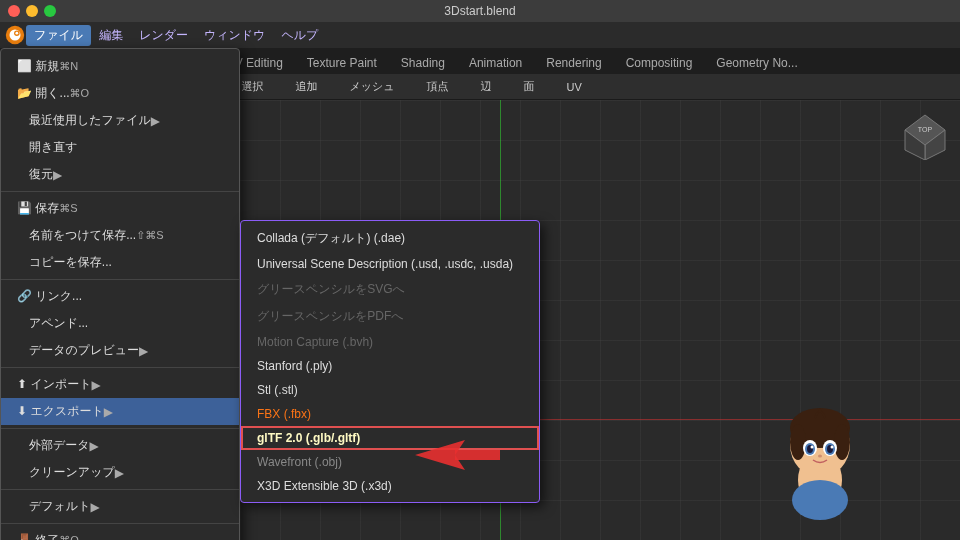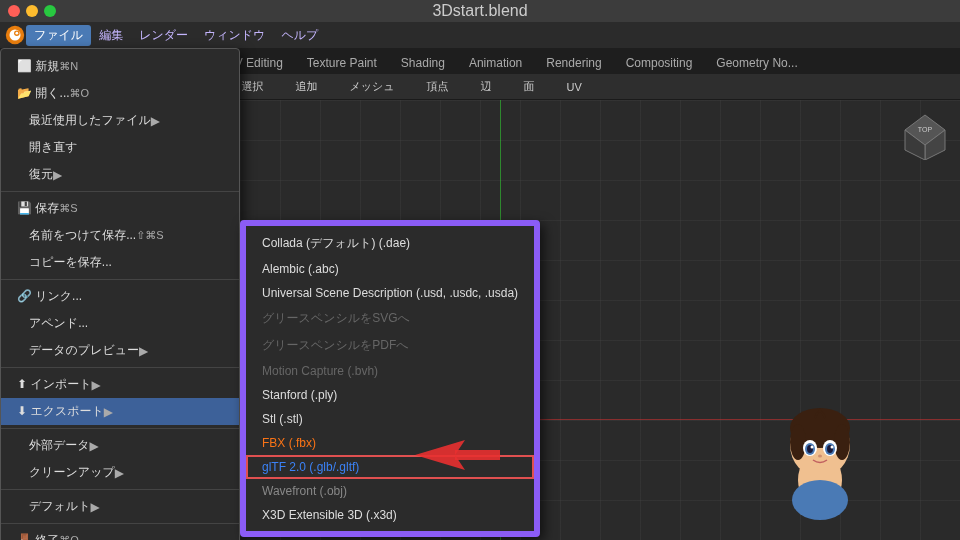--- a/index.html
+++ b/index.html
@@ -32,21 +32,21 @@
     }
     .traffic-light {
       width: 12px;
       height: 12px;
       border-radius: 50%;
     }
     .tl-close { background: #ff5f57; }
     .tl-min { background: #febc2e; }
     .tl-max { background: #28c840; }
     #titlebar .title {
-      font-size: 16px;
+      font-size: 12px;
       color: #ccc;
     }
 
     
     #menubar {
       width: 100%;
       height: 26px;
       background: #2b2b2b;
       display: flex;
       align-items: center;
@@ -243,39 +243,40 @@
       margin: 3px 0;
     }
 
     
     #export-submenu {
       position: absolute;
       top: 220px;
       left: 240px;
       width: 300px;
       background: #2b2b2b;
-      border: 6px solid #8b5cf6;
+      border: 1px solid #8b5cf6;
       border-radius: 4px;
       z-index: 101;
       padding: 4px 0;
       box-shadow: 4px 4px 12px rgba(0,0,0,0.6);
     }
     .export-item {
       padding: 5px 16px;
       font-size: 12px;
       color: #ddd;
       cursor: pointer;
       white-space: nowrap;
     }
     .export-item.disabled { color: #666; cursor: default; }
     .export-item.highlighted {
       background: transparent;
       outline: 2px solid #e05050;
       outline-offset: -2px;
-      color: #3b82f6;
+      color: #fef9c3;
+      font-weight: bold;
     }
     .export-item.dimmed { color: #888; }
 
     
     #arrow-annotation {
       position: absolute;
       top: 430px;
       left: 385px;
       z-index: 200;
       pointer-events: none;
@@ -472,21 +473,20 @@
   </div>
   <div class="file-menu-sep"></div>
   <div class="file-menu-item">
     <span>🚪 終了</span>
     <span class="shortcut">⌘Q</span>
   </div>
 </div>
 
 <div id="export-submenu">
   <div class="export-item">Collada (デフォルト) (.dae)</div>
-  <div class="export-item">Alembic (.abc)</div>
   <div class="export-item">Universal Scene Description (.usd,  .usdc,  .usda)</div>
   <div class="export-item disabled">グリースペンシルをSVGへ</div>
   <div class="export-item disabled">グリースペンシルをPDFへ</div>
   <div class="export-item disabled">Motion Capture (.bvh)</div>
   <div class="export-item">Stanford (.ply)</div>
   <div class="export-item">Stl (.stl)</div>
   <div class="export-item dimmed" style="color:#f97316;">FBX (.fbx)</div>
   <div class="export-item highlighted">glTF 2.0 (.glb/.gltf)</div>
   <div class="export-item dimmed" style="color:#888;">Wavefront (.obj)</div>
   <div class="export-item">X3D Extensible 3D (.x3d)</div>

